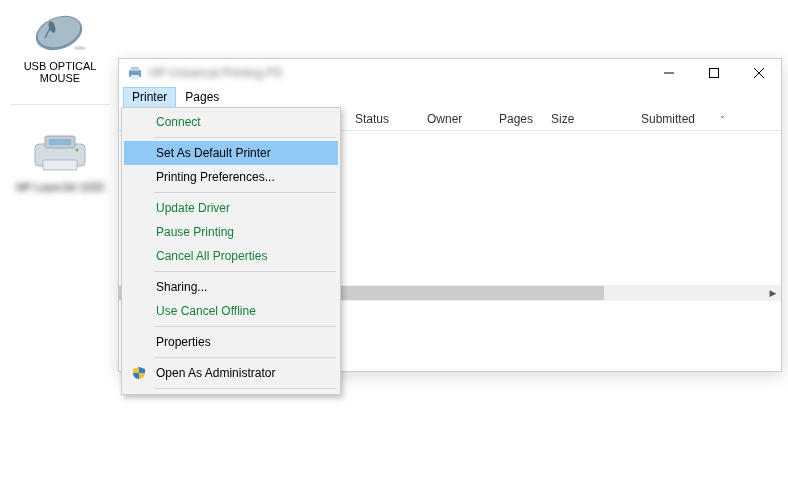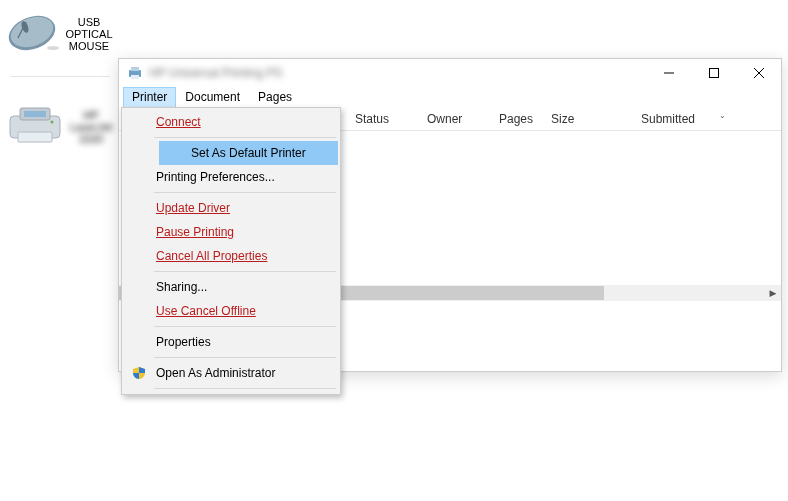--- a/index.html
+++ b/index.html
@@ -1,19 +1,19 @@
 <!DOCTYPE html>
 <html><head>
 <meta charset="utf-8">
 <style>
 * { margin: 0; padding: 0; box-sizing: border-box; font-family: "Segoe UI", Tahoma, sans-serif; }
 body { width: 788px; height: 501px; background: #fff; overflow: hidden; position: relative; }
 
 .desktop-icons { position: absolute; left: 0; top: 0; width: 120px; }
-.desktop-icon { display: flex; flex-direction: row; align-items: center; padding: 8px 4px 20px 4px; }
+.desktop-icon { display: flex; flex-direction: column; align-items: center; padding: 8px 4px 20px 4px; }
 .desktop-icon .icon-img { width: 64px; height: 48px; display: flex; align-items: center; justify-content: center; }
 .desktop-icon .icon-label { font-size: 11px; text-align: center; margin-top: 4px; color: #000; white-space: pre-line; }
 .printer-label-blur { filter: blur(3px); color: #888; font-size: 11px; }
 
 hr.desk-sep { border: none; border-top: 1px solid #e6e6e6; margin: 0 10px; }
 
 .window { position: absolute; left: 118px; top: 58px; width: 664px; height: 314px; border: 1px solid #ccc; background: #fff; box-shadow: 0 4px 16px rgba(0,0,0,0.15); }
 .titlebar { height: 28px; display: flex; align-items: center; padding-left: 8px; position: relative; }
 .titlebar .app-icon { width: 16px; height: 16px; margin-right: 6px; }
 .titlebar .title-text { font-size: 12px; filter: blur(3px); color: #777; }
@@ -32,22 +32,22 @@
 .content-area .scrollbar-h { position: absolute; bottom: 0; left: 0; right: 0; height: 16px; background: #f0f0f0; display: flex; align-items: center; }
 .scrollbar-h .track { flex: 1; height: 14px; background: #f0f0f0; position: relative; }
 .scrollbar-h .thumb { position: absolute; left: 0; width: 75%; height: 100%; background: #ccc; }
 .scrollbar-h .arrow { width: 16px; height: 16px; display: flex; align-items: center; justify-content: center; font-size: 9px; color: #555; cursor: pointer; }
 
 .statusbar { height: 24px; border-top: 1px solid #e6e6e6; font-size: 12px; display: flex; align-items: center; padding: 0 8px; position: relative; }
 .statusbar .grip { position: absolute; right: 2px; bottom: 2px; font-size: 10px; color: #aaa; letter-spacing: -2px; line-height: 6px; }
 
 .dropdown { position: absolute; left: 121px; top: 107px; width: 220px; background: #f2f2f2; border: 1px solid #ccc; box-shadow: 2px 3px 6px rgba(0,0,0,0.25); padding: 2px; }
 .dropdown .dd-item { font-size: 12px; padding: 5px 10px 5px 32px; cursor: pointer; position: relative; }
-.dropdown .dd-item.highlighted { background: #90c8f6; margin-left: 35px; }
-.dropdown .dd-item.disabled { color: #b91c1c; text-decoration: underline; }
+.dropdown .dd-item.highlighted { background: #90c8f6; }
+.dropdown .dd-item.disabled { color: #15803d; }
 .dropdown .dd-sep { height: 1px; background: #d6d6d6; margin: 3px 2px 3px 30px; }
 .dropdown .shield { position: absolute; left: 8px; top: 50%; transform: translateY(-50%); width: 14px; height: 14px; }
 </style>
 </head>
 <body>
 
 <div class="desktop-icons">
   <div class="desktop-icon">
     <div class="icon-img">
       <svg width="58" height="44" viewBox="0 0 58 44">
@@ -104,21 +104,20 @@
           <svg width="10" height="10">
             <line x1="0" y1="0" x2="10" y2="10" stroke="#000" stroke-width="1"></line>
             <line x1="10" y1="0" x2="0" y2="10" stroke="#000" stroke-width="1"></line>
           </svg>
         </div>
     </div>
   </div>
 
   <div class="menubar">
     <div class="menu-item active">Printer</div>
-    <div class="menu-item">Document</div>
     <div class="menu-item">Pages</div>
   </div>
 
   <div class="columns">
     <div class="col" style="width:222px"></div>
     <div class="col" style="width:72px">Status</div>
     <div class="col" style="width:72px">Owner</div>
     <div class="col" style="width:52px">Pages</div>
     <div class="col" style="width:90px">Size</div>
     <div class="col" style="width:110px;position:relative">Submitted</div>

